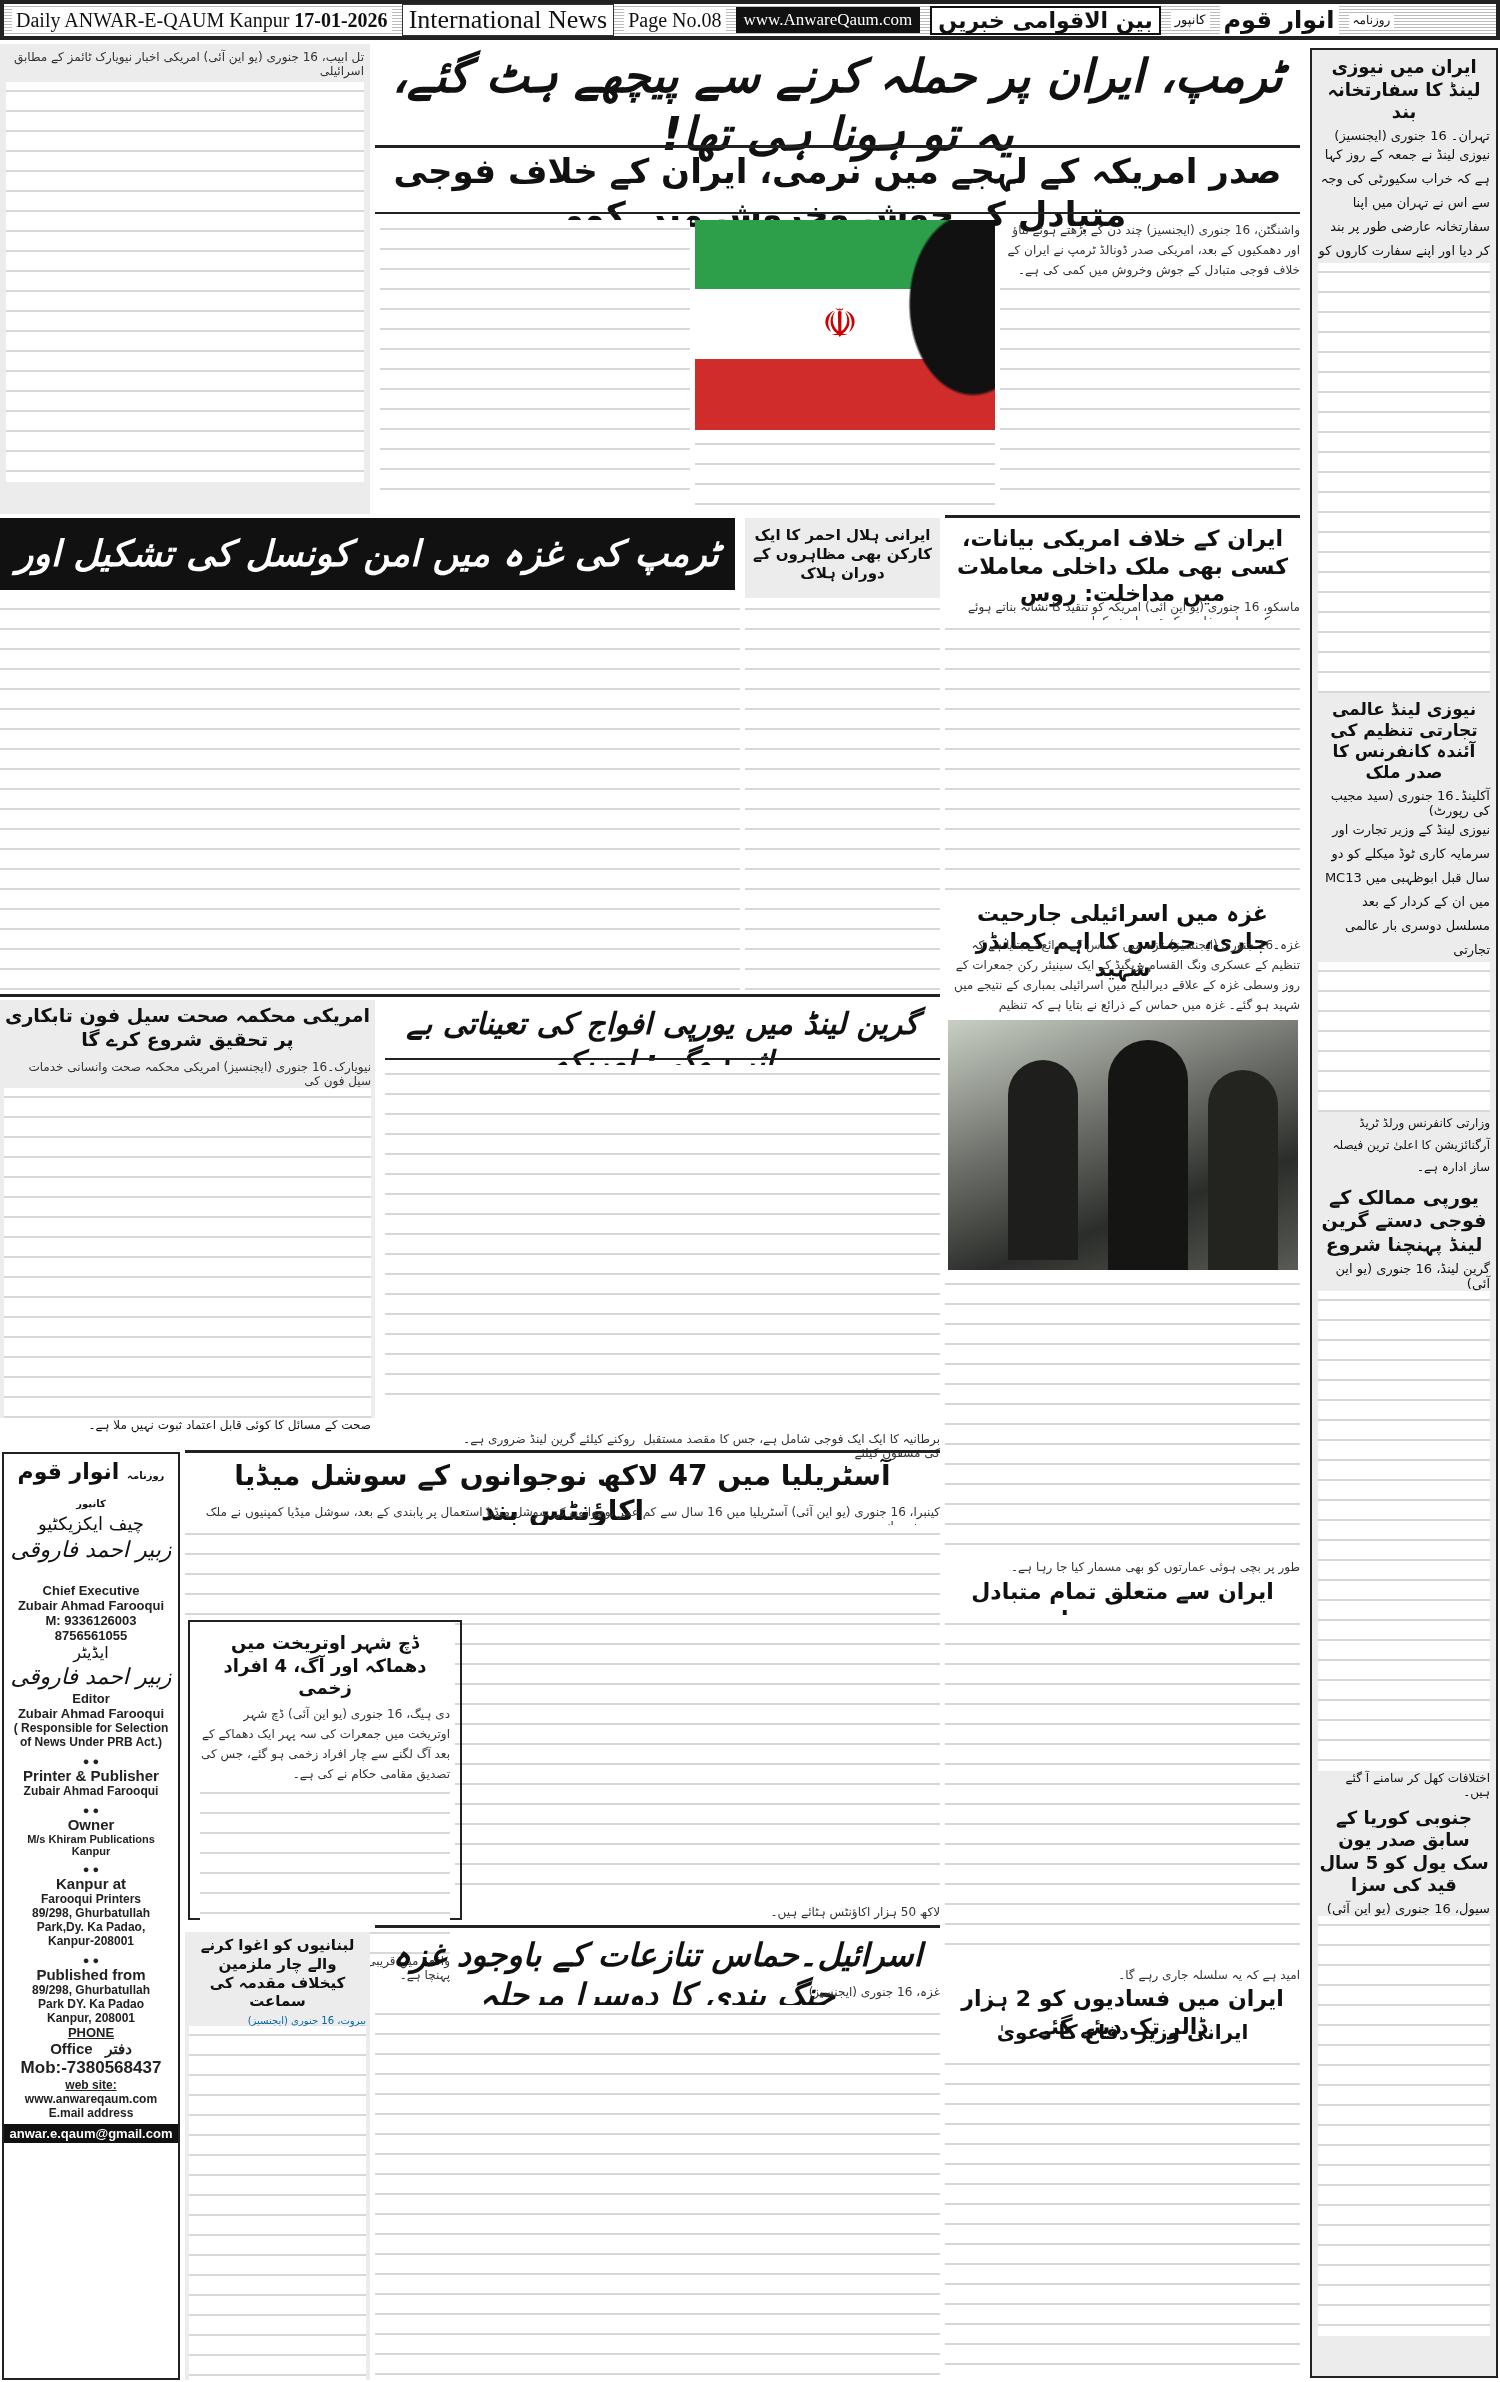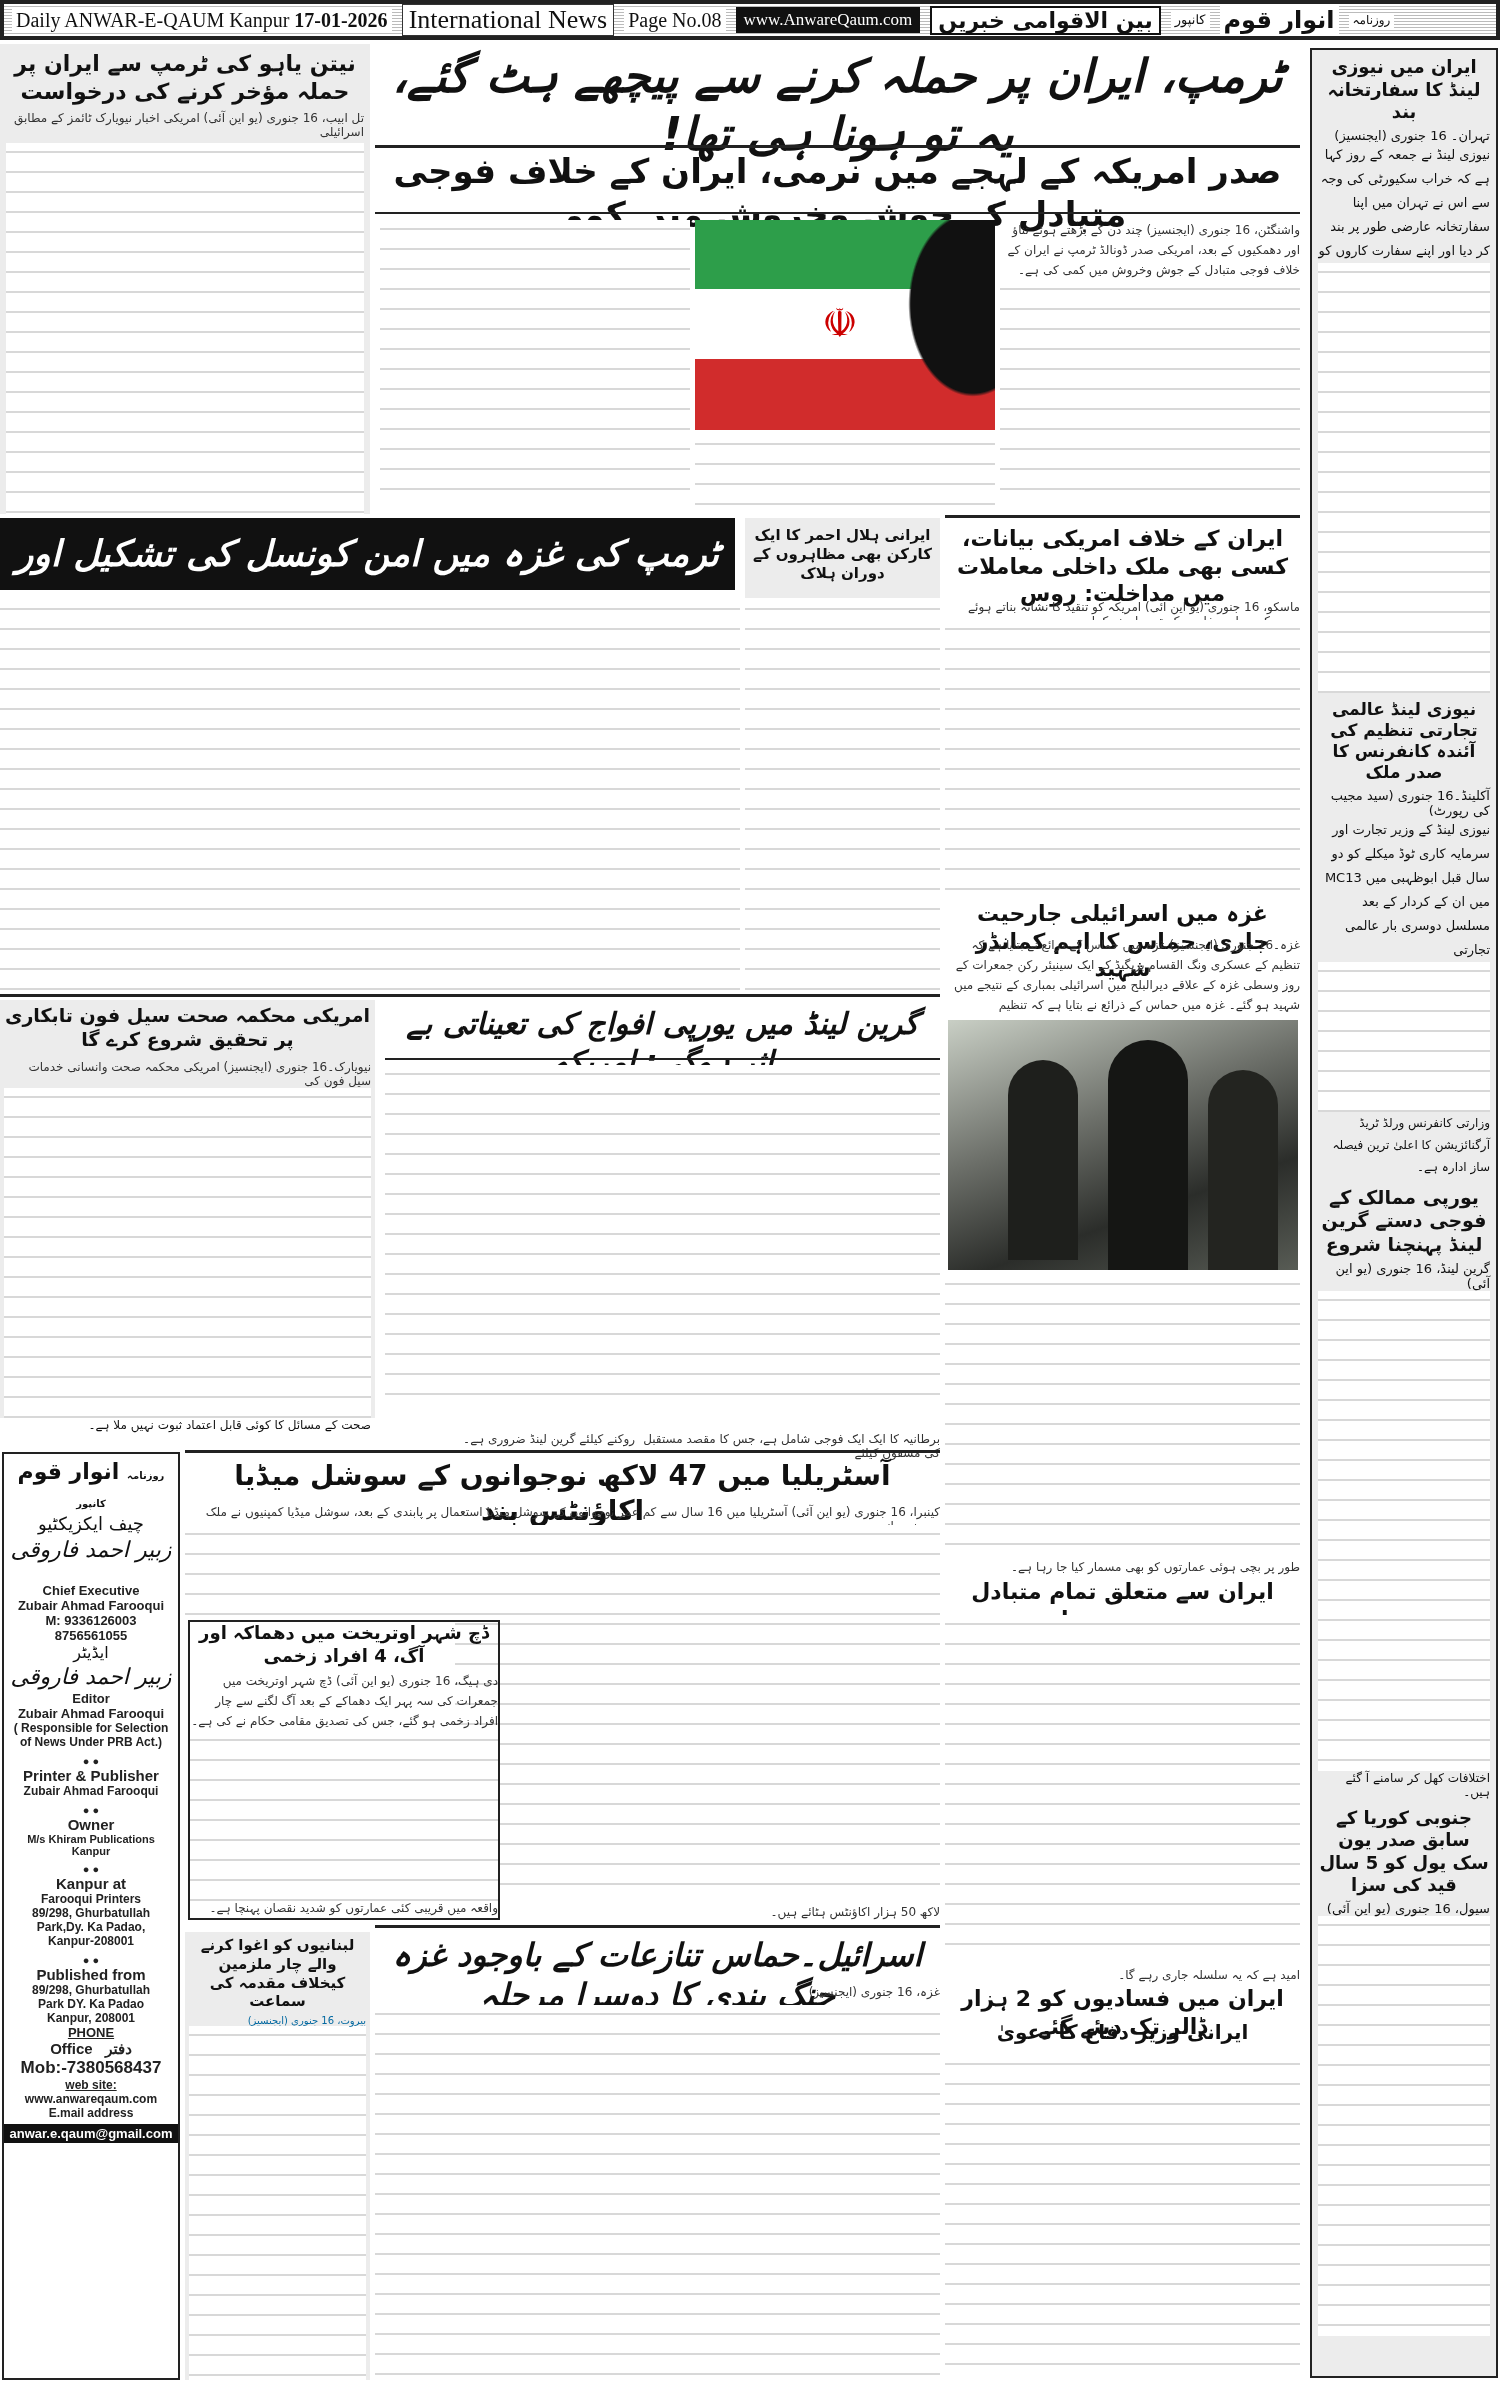--- a/index.html
+++ b/index.html
@@ -29,21 +29,20 @@
   <span class="t big">International News</span>
   <span class="t">Page No.08</span>
   <span class="web">www.AnwareQaum.com</span>
   <span class="ur">بین الاقوامی خبریں</span>
   <span class="t" style="font-size:13px">کانپور</span>
   <span class="logo">انوار قوم</span>
   <span class="t" style="font-size:12px">روزنامہ</span>
 </div>
 
 <div class="abs gray" style="left:0;top:44px;width:370px;height:470px;padding:6px">
-  <div class="hl" style="font-size:22px;margin-bottom:6px">نیتن یاہو کی ٹرمپ سے ایران پر حملہ مؤخر کرنے کی درخواست</div>
   <div class="ur-text" style="font-size:12px;color:#333">تل ابیب، 16 جنوری (یو این آئی) امریکی اخبار نیویارک ٹائمز کے مطابق اسرائیلی</div>
   <div class="body-text gray" style="height:400px;margin-top:4px"></div>
 </div>
 
 <div class="abs" style="left:375px;top:48px;width:925px;height:95px">
   <div class="hl" style="font-size:46px;font-style:italic">ٹرمپ، ایران پر حملہ کرنے سے پیچھے ہٹ گئے، یہ تو ہونا ہی تھا!</div>
 </div>
 <div class="abs rule" style="left:375px;top:145px;width:925px;height:3px"></div>
 <div class="abs hl" style="left:375px;top:150px;width:925px;font-size:34px">صدر امریکہ کے لہجے میں نرمی، ایران کے خلاف فوجی متبادل کے جوش وخروش میں کمی</div>
 <div class="abs rule" style="left:375px;top:212px;width:925px;height:2px"></div>
@@ -160,21 +159,21 @@
   <div class="imp blackbar" style="font-size:13px;color:#fff;padding:2px 0;margin:4px -4px 0">anwar.e.qaum@gmail.com</div>
 </div>
 
 <div class="abs rule" style="left:185px;top:1450px;width:755px;height:3px"></div>
 <div class="abs hl" style="left:185px;top:1458px;width:755px;font-size:28px">آسٹریلیا میں 47 لاکھ نوجوانوں کے سوشل میڈیا اکاؤنٹس بند</div>
 <div class="abs ur-text" style="left:185px;top:1505px;width:755px;font-size:12px;color:#333">کینبرا، 16 جنوری (یو این آئی) آسٹریلیا میں 16 سال سے کم عمر نوجوانوں کے سوشل میڈیا استعمال پر پابندی کے بعد، سوشل میڈیا کمپنیوں نے ملک میں نوجوانوں</div>
 <div class="abs body-text" style="left:185px;top:1525px;width:755px;height:90px"></div>
 <div class="abs body-text" style="left:455px;top:1615px;width:485px;height:285px"></div>
 <div class="abs ur-text" style="left:455px;top:1905px;width:485px;font-size:12px;color:#333">لاکھ 50 ہزار اکاؤنٹس ہٹائے ہیں۔</div>
 
-<div class="abs box" style="left:188px;top:1620px;width:312px;height:300px;padding:0">
+<div class="abs box" style="left:188px;top:1620px;width:274px;height:300px;padding:10px">
   <div class="hl" style="font-size:18px">ڈچ شہر اوتریخت میں دھماکہ اور آگ، 4 افراد زخمی</div>
   <div class="ur-text" style="font-size:12px;line-height:20px;color:#333;margin-top:4px">دی ہیگ، 16 جنوری (یو این آئی) ڈچ شہر اوتریخت میں جمعرات کی سہ پہر ایک دھماکے کے بعد آگ لگنے سے چار افراد زخمی ہو گئے، جس کی تصدیق مقامی حکام نے کی ہے۔</div>
   <div class="body-text" style="height:170px"></div>
   <div class="ur-text" style="font-size:12px;color:#333">واقعہ میں قریبی کئی عمارتوں کو شدید نقصان پہنچا ہے۔</div>
 </div>
 
 <div class="abs rule" style="left:375px;top:1925px;width:565px;height:3px"></div>
 <div class="abs hl" style="left:375px;top:1935px;width:565px;font-size:32px;font-style:italic">اسرائیل۔حماس تنازعات کے باوجود غزہ جنگ بندی کا دوسرا مرحلہ</div>
 <div class="abs ur-text" style="left:375px;top:1985px;width:565px;font-size:12px;color:#333">غزہ، 16 جنوری (ایجنسیز)</div>
 <div class="abs body-text" style="left:375px;top:2005px;width:565px;height:375px"></div>

